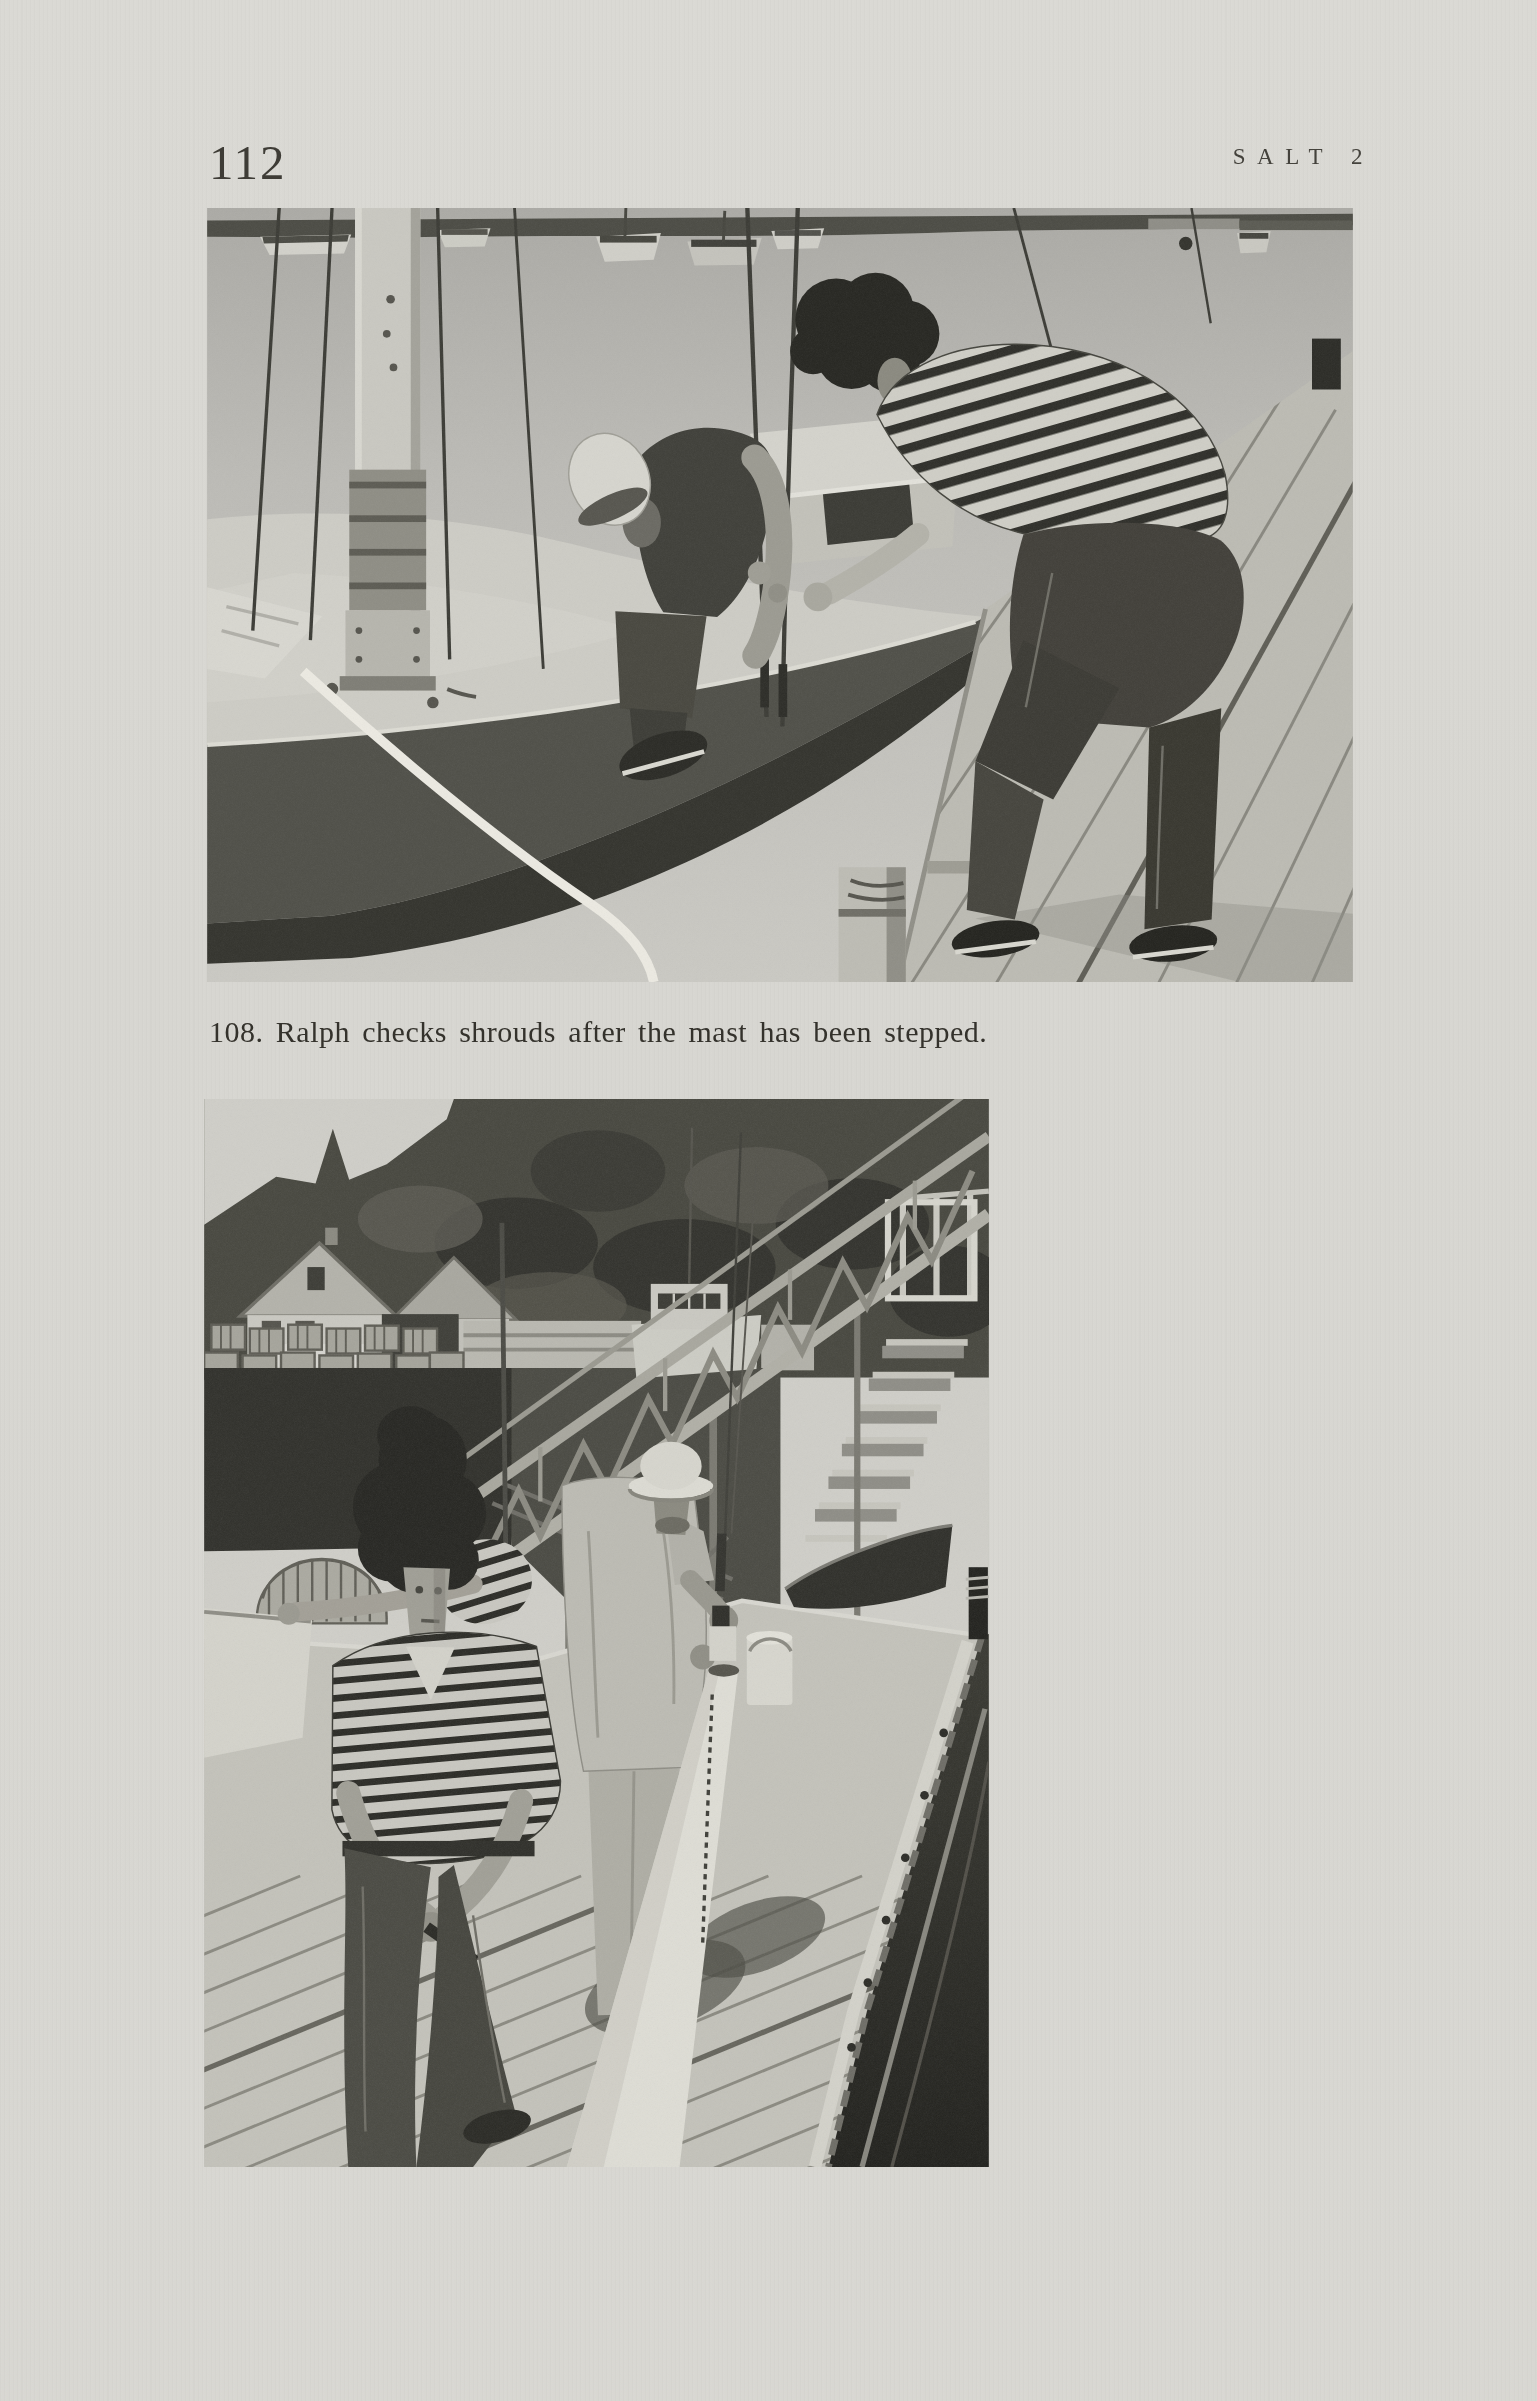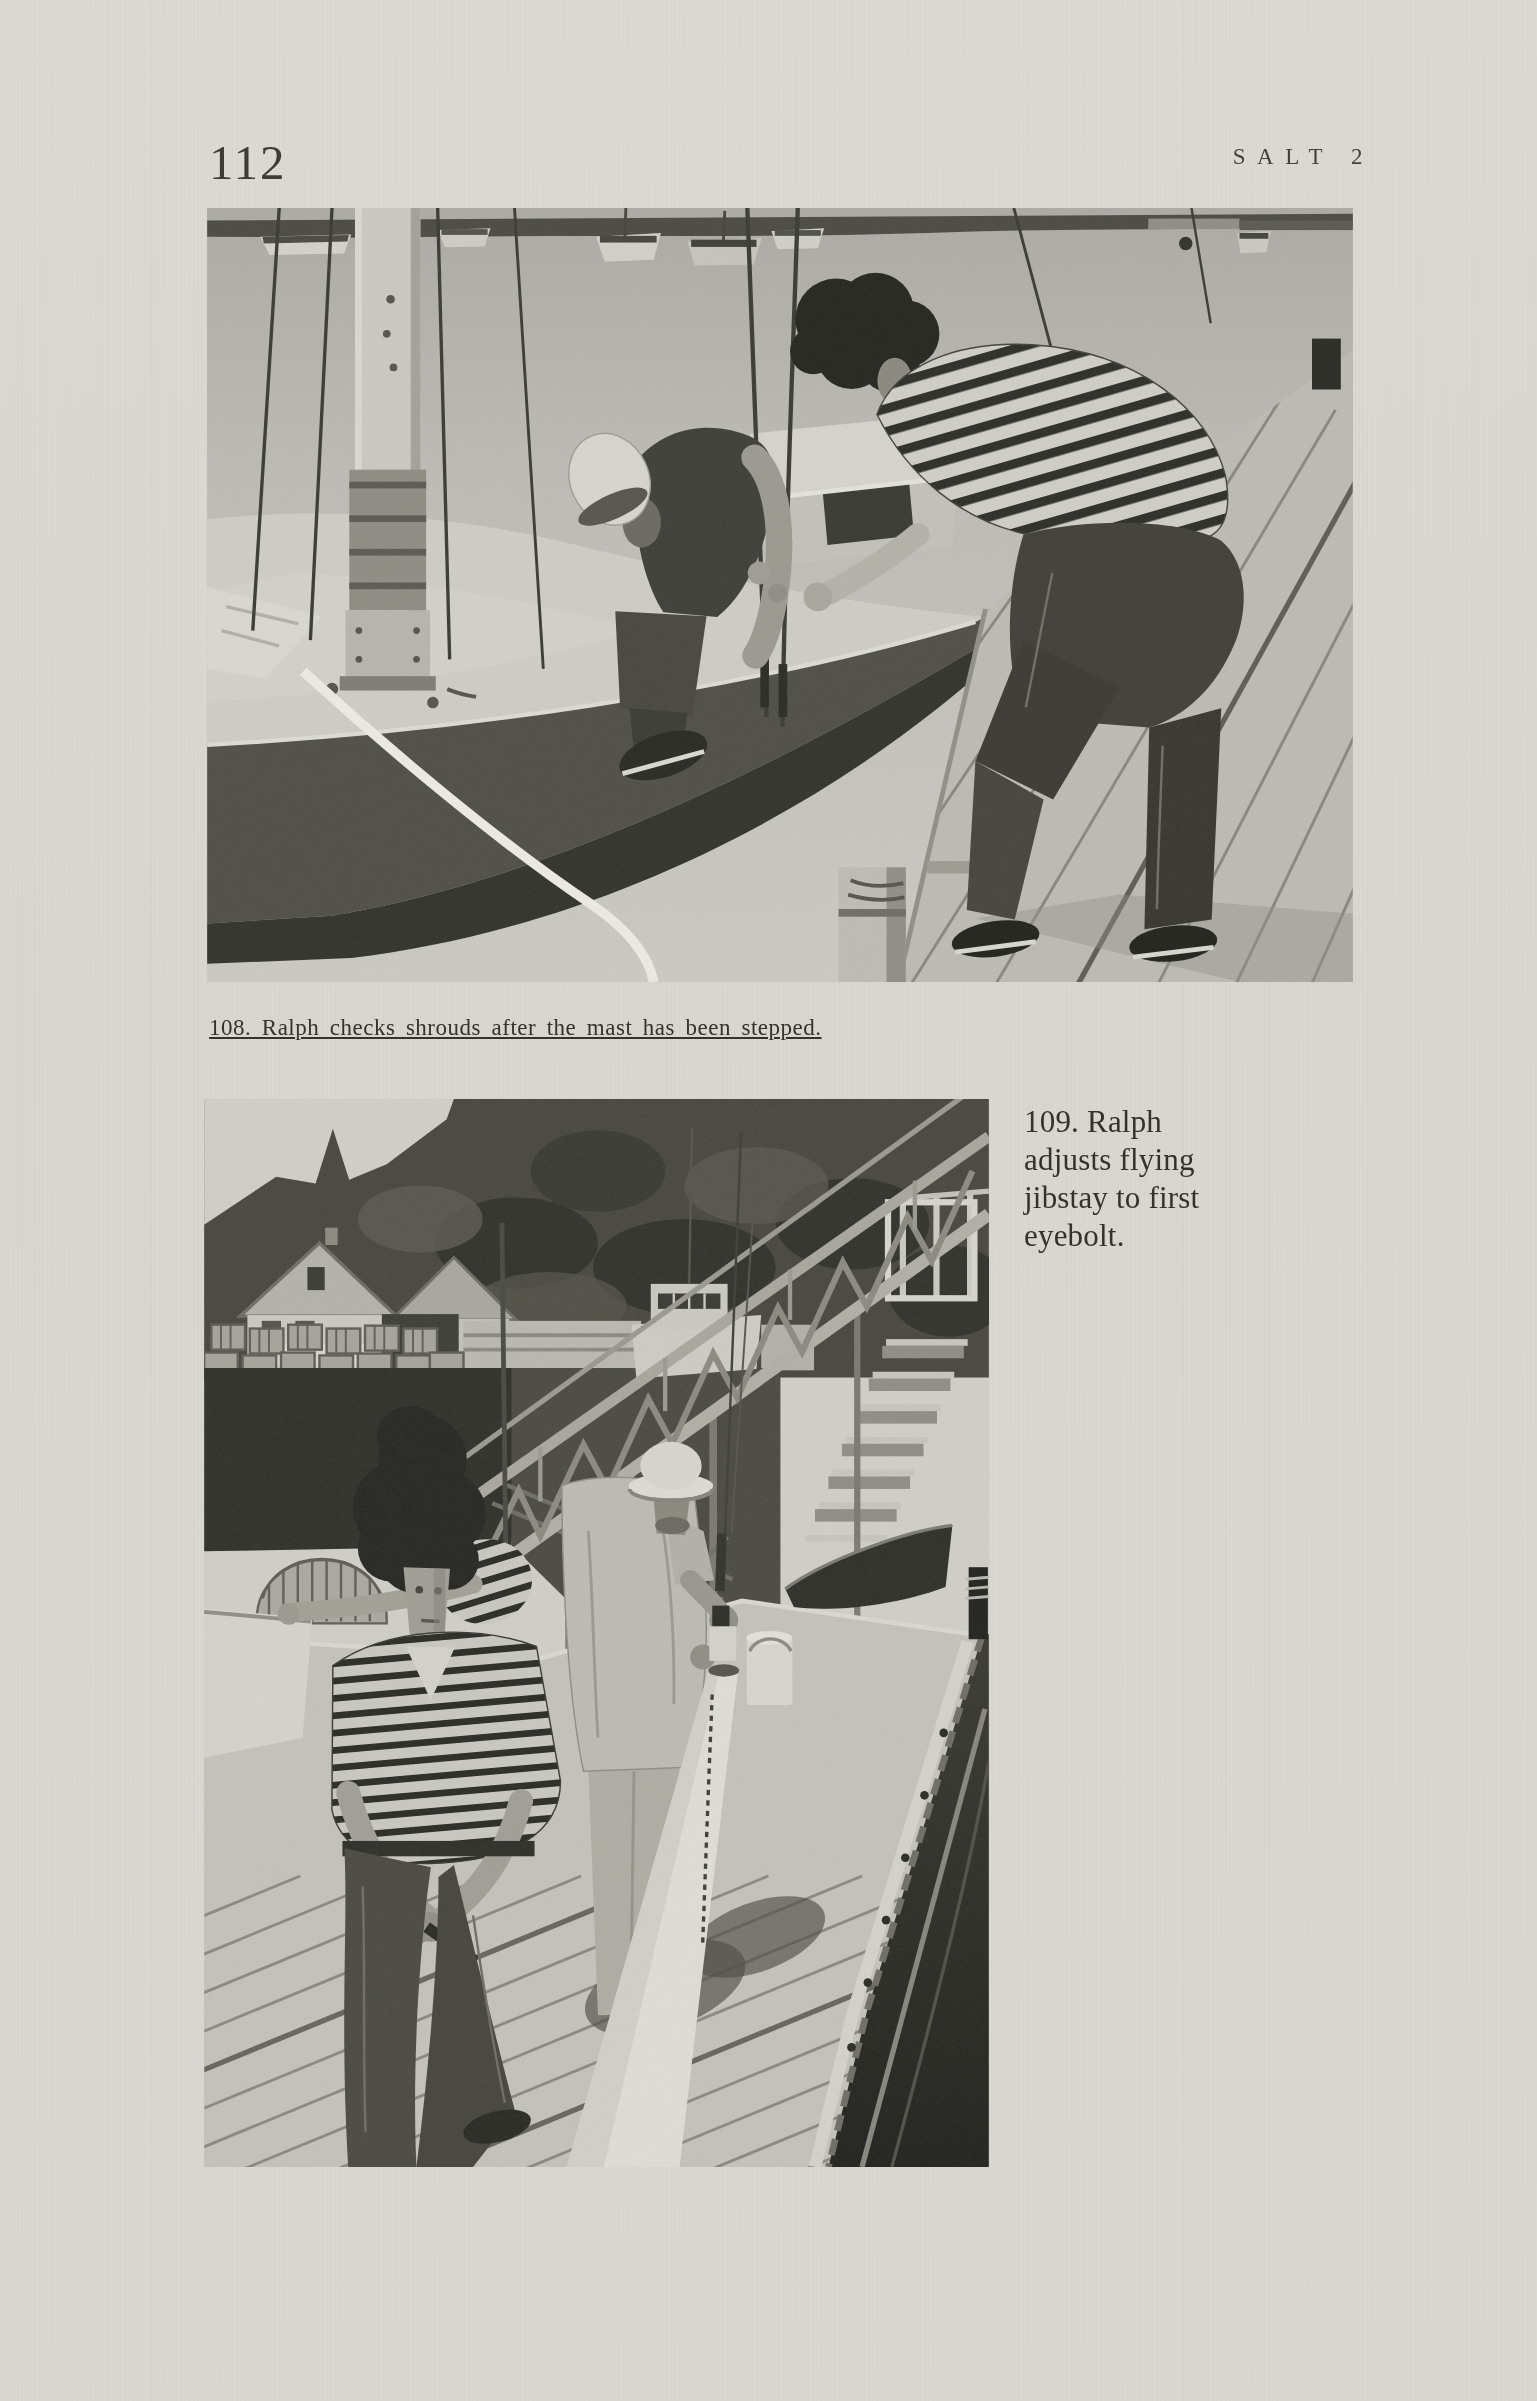--- a/index.html
+++ b/index.html
@@ -29,21 +29,21 @@
     position:absolute;overflow:hidden;background:#c6c5bf;
   }
   .photo svg{display:block;width:100%;height:100%;}
   .photo-108{left:207px;top:208px;width:1146px;height:774px;}
   .photo-109{left:204px;top:1099px;width:785px;height:1068px;}
   .caption{
     position:absolute;color:#34322c;
   }
   .caption-108{
     left:209px;top:1014px;width:1105px;
-    font-size:23px;line-height:1.2;letter-spacing:0.5px;word-spacing:4.3px;text-decoration:underline;
+    font-size:30px;line-height:1.2;letter-spacing:0.5px;word-spacing:4.3px;
   }
   .caption-109{
     left:1024px;top:1103px;width:269px;
     font-size:31px;line-height:38px;letter-spacing:0.2px;
   }
   .caption-109 span{display:block;}
 </style>
 </head>
 <body>
 
@@ -515,21 +515,15 @@
         <path d="M292,1560 C300,1720 282,1920 300,2224 L442,2224 C432,2000 450,1760 472,1600 Z" fill="#4a4a43"></path>
         <path d="M520,1595 C560,1760 606,1952 648,2110 L560,2224 L442,2224 C470,2000 488,1780 488,1620 Z" fill="#45453e"></path>
         <ellipse cx="610" cy="2140" rx="72" ry="32" fill="#2a2a25" transform="rotate(-14 610 2140)"></ellipse>
         <path d="M330,1640 C336,1800 330,1990 336,2150 M560,1700 C580,1840 606,1990 626,2090" stroke="#6e6d65" stroke-width="5" fill="none"></path>
       </g>
 
       <rect width="1634" height="2224" filter="url(#p2g)" opacity="0.09"></rect>
     </svg>
   </figure>
 
-  <div class="caption caption-109">
-    <span>109. Ralph</span>
-    <span>adjusts flying</span>
-    <span>jibstay to first</span>
-    <span>eyebolt.</span>
-  </div>
 
 </div>
 
 
 </body></html>

